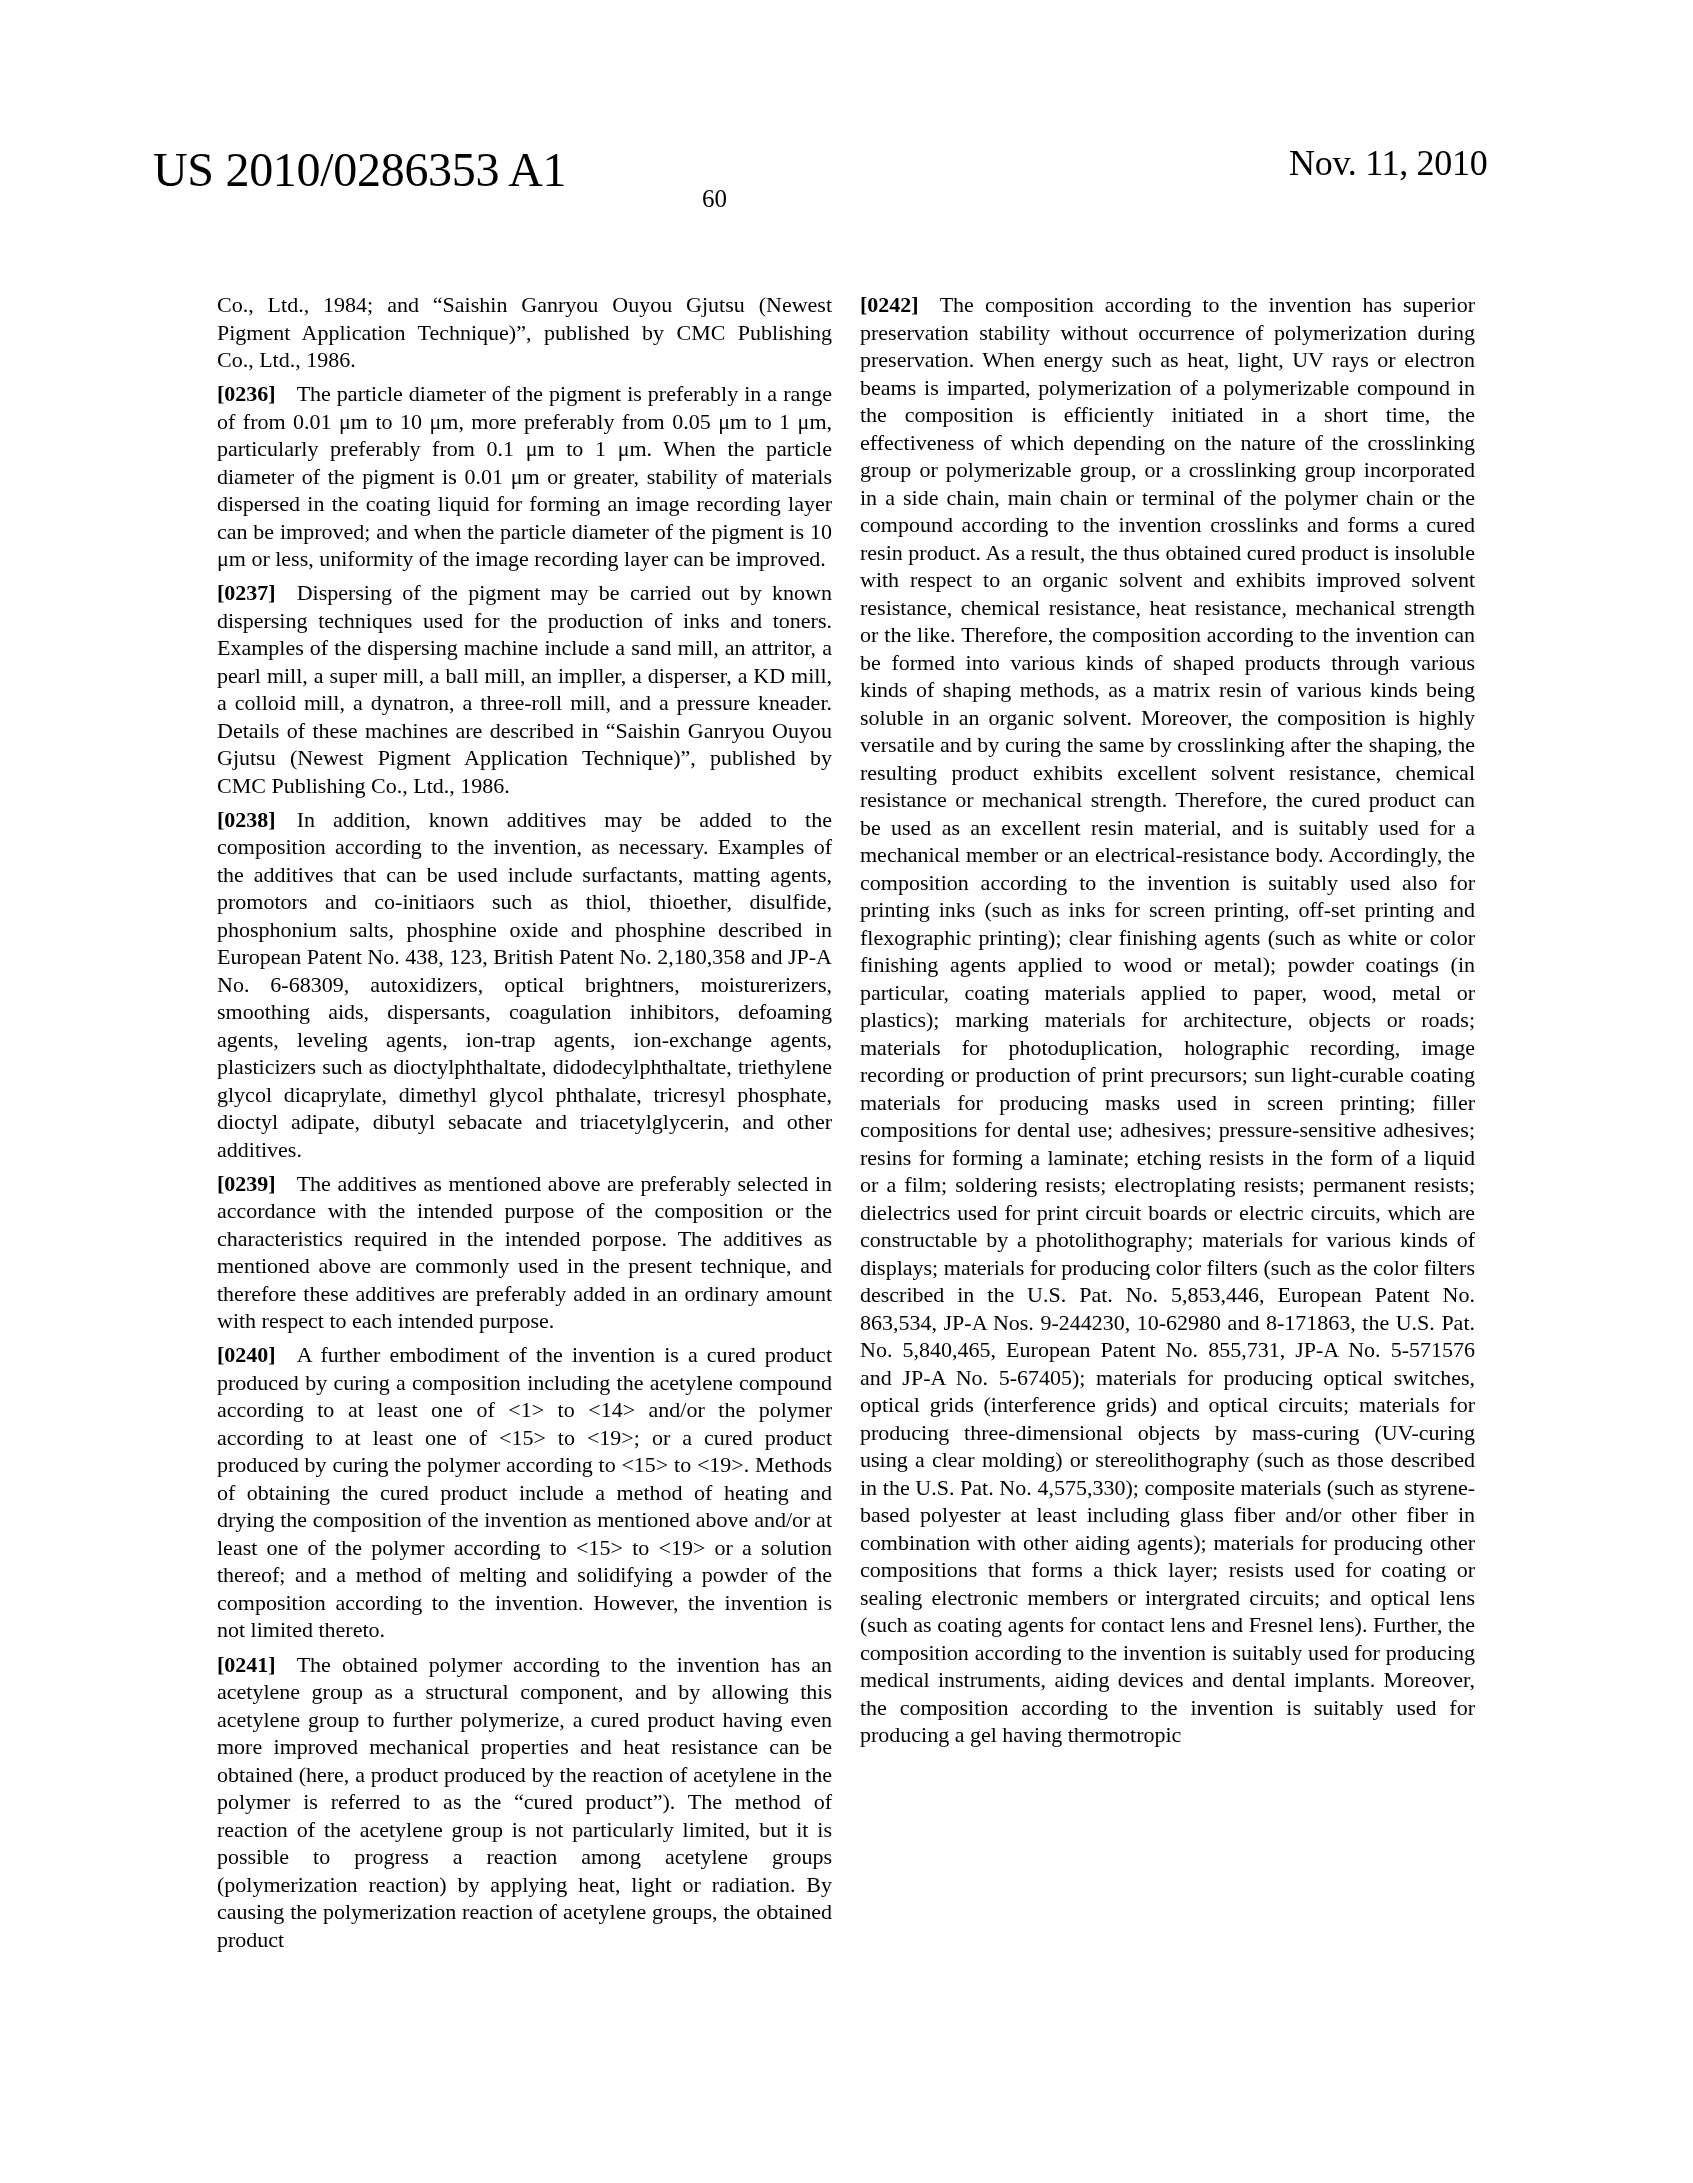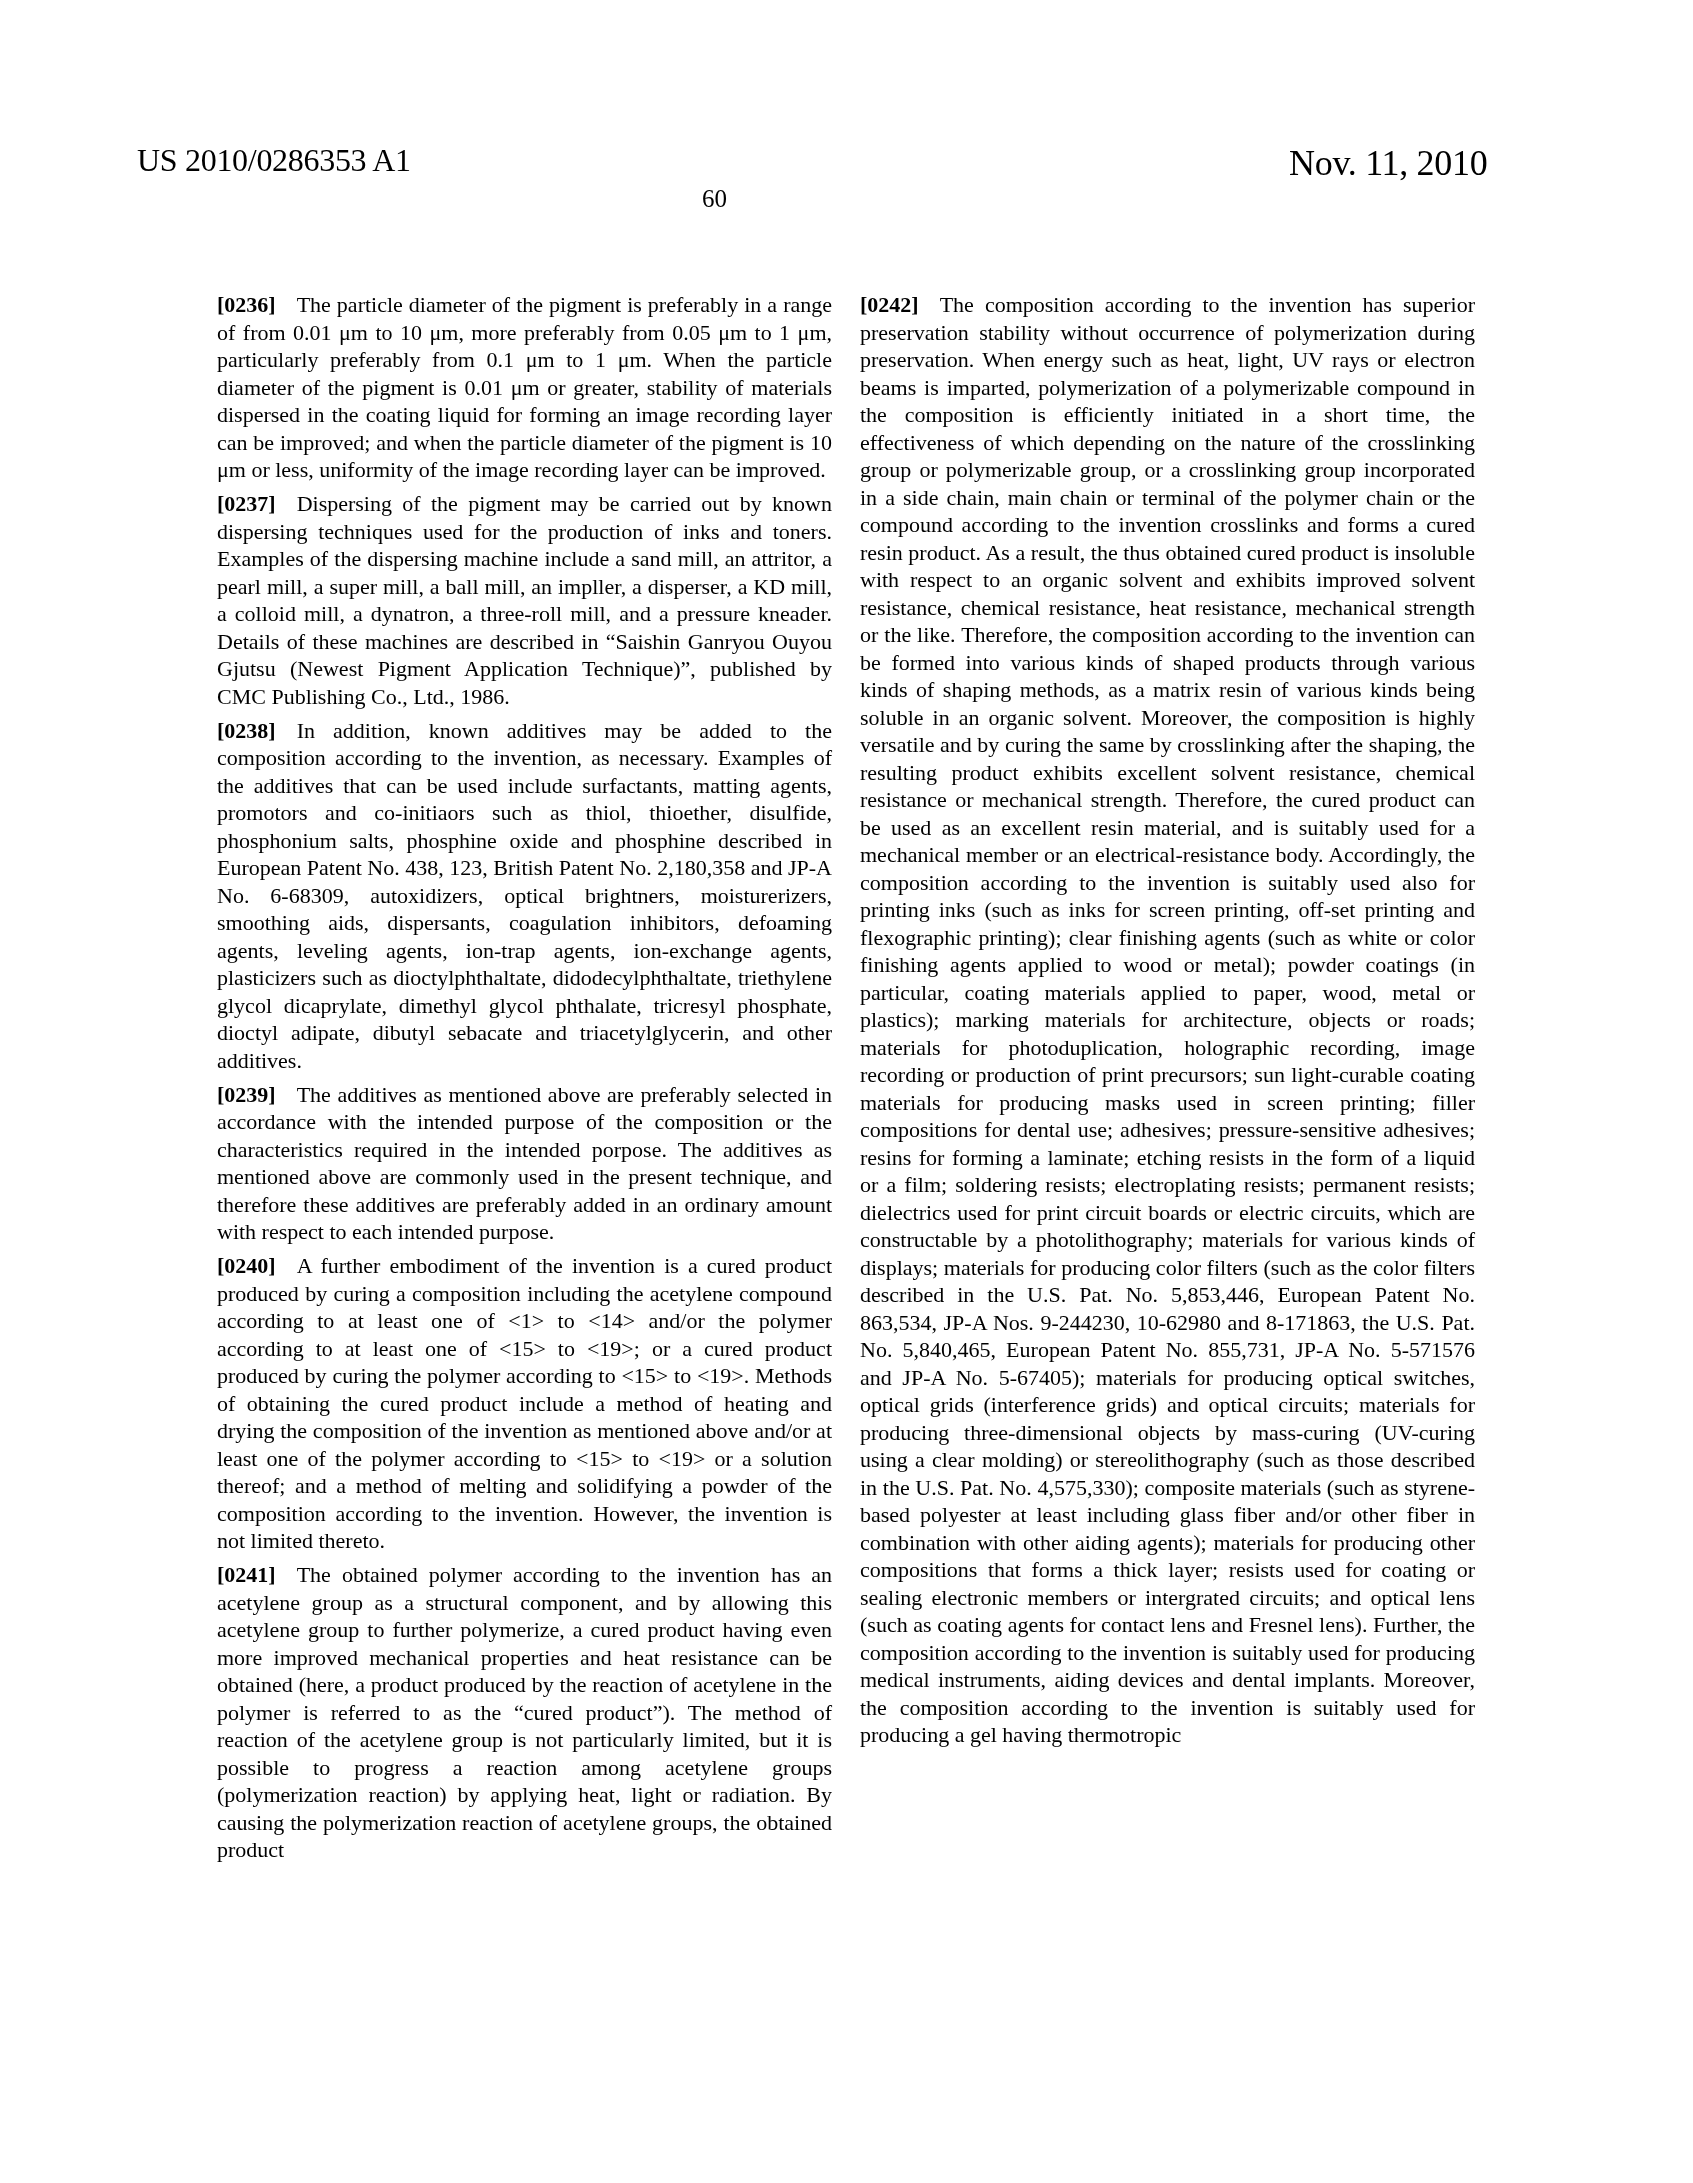--- a/index.html
+++ b/index.html
@@ -1,36 +1,37 @@
 <!DOCTYPE html>
 <html style="font-size:10.6px"><head>
 <meta charset="utf-8">
 <style>
   html, body { margin: 0; padding: 0; background: #ffffff; }
   body {
     width: 1694px; height: 2183px; position: relative; overflow: hidden;
     font-family: "Liberation Serif", "DejaVu Serif", serif; color: #000;
   }
-  .hdr-left { position: absolute; left: 137px; top: 142px; font-size: 32px; letter-spacing: -0.3px; }
+  .hdr-left { position: absolute; left: 153px; top: 142px; font-size: 48px; letter-spacing: -0.3px; }
   .hdr-right { position: absolute; left: 1289px; top: 142px; font-size: 36px; letter-spacing: -0.3px; }
   .page-num { position: absolute; left: 0; width: 1429px; top: 185px; text-align: center; font-size: 25px; }
   .col { position: absolute; top: 291px; width: 615px; font-size: 22px; line-height: 27.5px; text-align: justify; hyphens: none; }
   .col-left { left: 217px; }
   .col-right { left: 860px; }
   .para { margin: 0 0 6.6px 0; }
   .para-num { font-weight: bold; margin-right: 21px; margin-top: 46px; }
 </style>
 </head>
 <body>
 
 <div class="hdr-left">US 2010/0286353 A1</div>
 <div class="hdr-right">Nov. 11, 2010</div>
 <div class="page-num">60</div>
 
 <div class="col col-left">
+  <p class="para"><span class="para-text">Co., Ltd., 1984; and “Saishin Ganryou Ouyou Gjutsu (Newest Pigment Application Technique)”, published by CMC Publishing Co., Ltd., 1986.</span></p>
   <p class="para"><span class="para-num">[0236]</span><span>The particle diameter of the pigment is preferably in a range of from 0.01 μm to 10 μm, more preferably from 0.05 μm to 1 μm, particularly preferably from 0.1 μm to 1 μm. When the particle diameter of the pigment is 0.01 μm or greater, stability of materials dispersed in the coating liquid for forming an image recording layer can be improved; and when the particle diameter of the pigment is 10 μm or less, uniformity of the image recording layer can be improved.</span></p>
   <p class="para"><span class="para-num">[0237]</span><span>Dispersing of the pigment may be carried out by known dispersing techniques used for the production of inks and toners. Examples of the dispersing machine include a sand mill, an attritor, a pearl mill, a super mill, a ball mill, an impller, a disperser, a KD mill, a colloid mill, a dynatron, a three-roll mill, and a pressure kneader. Details of these machines are described in “Saishin Ganryou Ouyou Gjutsu (Newest Pigment Application Technique)”, published by CMC Publishing Co., Ltd., 1986.</span></p>
   <p class="para"><span class="para-num">[0238]</span><span>In addition, known additives may be added to the composition according to the invention, as necessary. Examples of the additives that can be used include surfactants, matting agents, promotors and co-initiaors such as thiol, thioether, disulfide, phosphonium salts, phosphine oxide and phosphine described in European Patent No. 438, 123, British Patent No. 2,180,358 and JP-A No. 6-68309, autoxidizers, optical brightners, moisturerizers, smoothing aids, dispersants, coagulation inhibitors, defoaming agents, leveling agents, ion-trap agents, ion-exchange agents, plasticizers such as dioctylphthaltate, didodecylphthaltate, triethylene glycol dicaprylate, dimethyl glycol phthalate, tricresyl phosphate, dioctyl adipate, dibutyl sebacate and triacetylglycerin, and other additives.</span></p>
   <p class="para"><span class="para-num">[0239]</span><span>The additives as mentioned above are preferably selected in accordance with the intended purpose of the composition or the characteristics required in the intended porpose. The additives as mentioned above are commonly used in the present technique, and therefore these additives are preferably added in an ordinary amount with respect to each intended purpose.</span></p>
   <p class="para"><span class="para-num">[0240]</span><span>A further embodiment of the invention is a cured product produced by curing a composition including the acetylene compound according to at least one of &lt;1&gt; to &lt;14&gt; and/or the polymer according to at least one of &lt;15&gt; to &lt;19&gt;; or a cured product produced by curing the polymer according to &lt;15&gt; to &lt;19&gt;. Methods of obtaining the cured product include a method of heating and drying the composition of the invention as mentioned above and/or at least one of the polymer according to &lt;15&gt; to &lt;19&gt; or a solution thereof; and a method of melting and solidifying a powder of the composition according to the invention. However, the invention is not limited thereto.</span></p>
   <p class="para"><span class="para-num">[0241]</span><span>The obtained polymer according to the invention has an acetylene group as a structural component, and by allowing this acetylene group to further polymerize, a cured product having even more improved mechanical properties and heat resistance can be obtained (here, a product produced by the reaction of acetylene in the polymer is referred to as the “cured product”). The method of reaction of the acetylene group is not particularly limited, but it is possible to progress a reaction among acetylene groups (polymerization reaction) by applying heat, light or radiation. By causing the polymerization reaction of acetylene groups, the obtained product</span></p>
 </div>
 
 <div class="col col-right">
   <p class="para"><span class="para-num">[0242]</span><span>The composition according to the invention has superior preservation stability without occurrence of polymerization during preservation. When energy such as heat, light, UV rays or electron beams is imparted, polymerization of a polymerizable compound in the composition is efficiently initiated in a short time, the effectiveness of which depending on the nature of the crosslinking group or polymerizable group, or a crosslinking group incorporated in a side chain, main chain or terminal of the polymer chain or the compound according to the invention crosslinks and forms a cured resin product. As a result, the thus obtained cured product is insoluble with respect to an organic solvent and exhibits improved solvent resistance, chemical resistance, heat resistance, mechanical strength or the like. Therefore, the composition according to the invention can be formed into various kinds of shaped products through various kinds of shaping methods, as a matrix resin of various kinds being soluble in an organic solvent. Moreover, the composition is highly versatile and by curing the same by crosslinking after the shaping, the resulting product exhibits excellent solvent resistance, chemical resistance or mechanical strength. Therefore, the cured product can be used as an excellent resin material, and is suitably used for a mechanical member or an electrical-resistance body. Accordingly, the composition according to the invention is suitably used also for printing inks (such as inks for screen printing, off-set printing and flexographic printing); clear finishing agents (such as white or color finishing agents applied to wood or metal); powder coatings (in particular, coating materials applied to paper, wood, metal or plastics); marking materials for architecture, objects or roads; materials for photoduplication, holographic recording, image recording or production of print precursors; sun light-curable coating materials for producing masks used in screen printing; filler compositions for dental use; adhesives; pressure-sensitive adhesives; resins for forming a laminate; etching resists in the form of a liquid or a film; soldering resists; electroplating resists; permanent resists; dielectrics used for print circuit boards or electric circuits, which are constructable by a photolithography; materials for various kinds of displays; materials for producing color filters (such as the color filters described in the U.S. Pat. No. 5,853,446, European Patent No. 863,534, JP-A Nos. 9-244230, 10-62980 and 8-171863, the U.S. Pat. No. 5,840,465, European Patent No. 855,731, JP-A No. 5-571576 and JP-A No. 5-67405); materials for producing optical switches, optical grids (interference grids) and optical circuits; materials for producing three-dimensional objects by mass-curing (UV-curing using a clear molding) or stereolithography (such as those described in the U.S. Pat. No. 4,575,330); composite materials (such as styrene-based polyester at least including glass fiber and/or other fiber in combination with other aiding agents); materials for producing other compositions that forms a thick layer; resists used for coating or sealing electronic members or intergrated circuits; and optical lens (such as coating agents for contact lens and Fresnel lens). Further, the composition according to the invention is suitably used for producing medical instruments, aiding devices and dental implants. Moreover, the composition according to the invention is suitably used for producing a gel having thermotropic</span></p>

